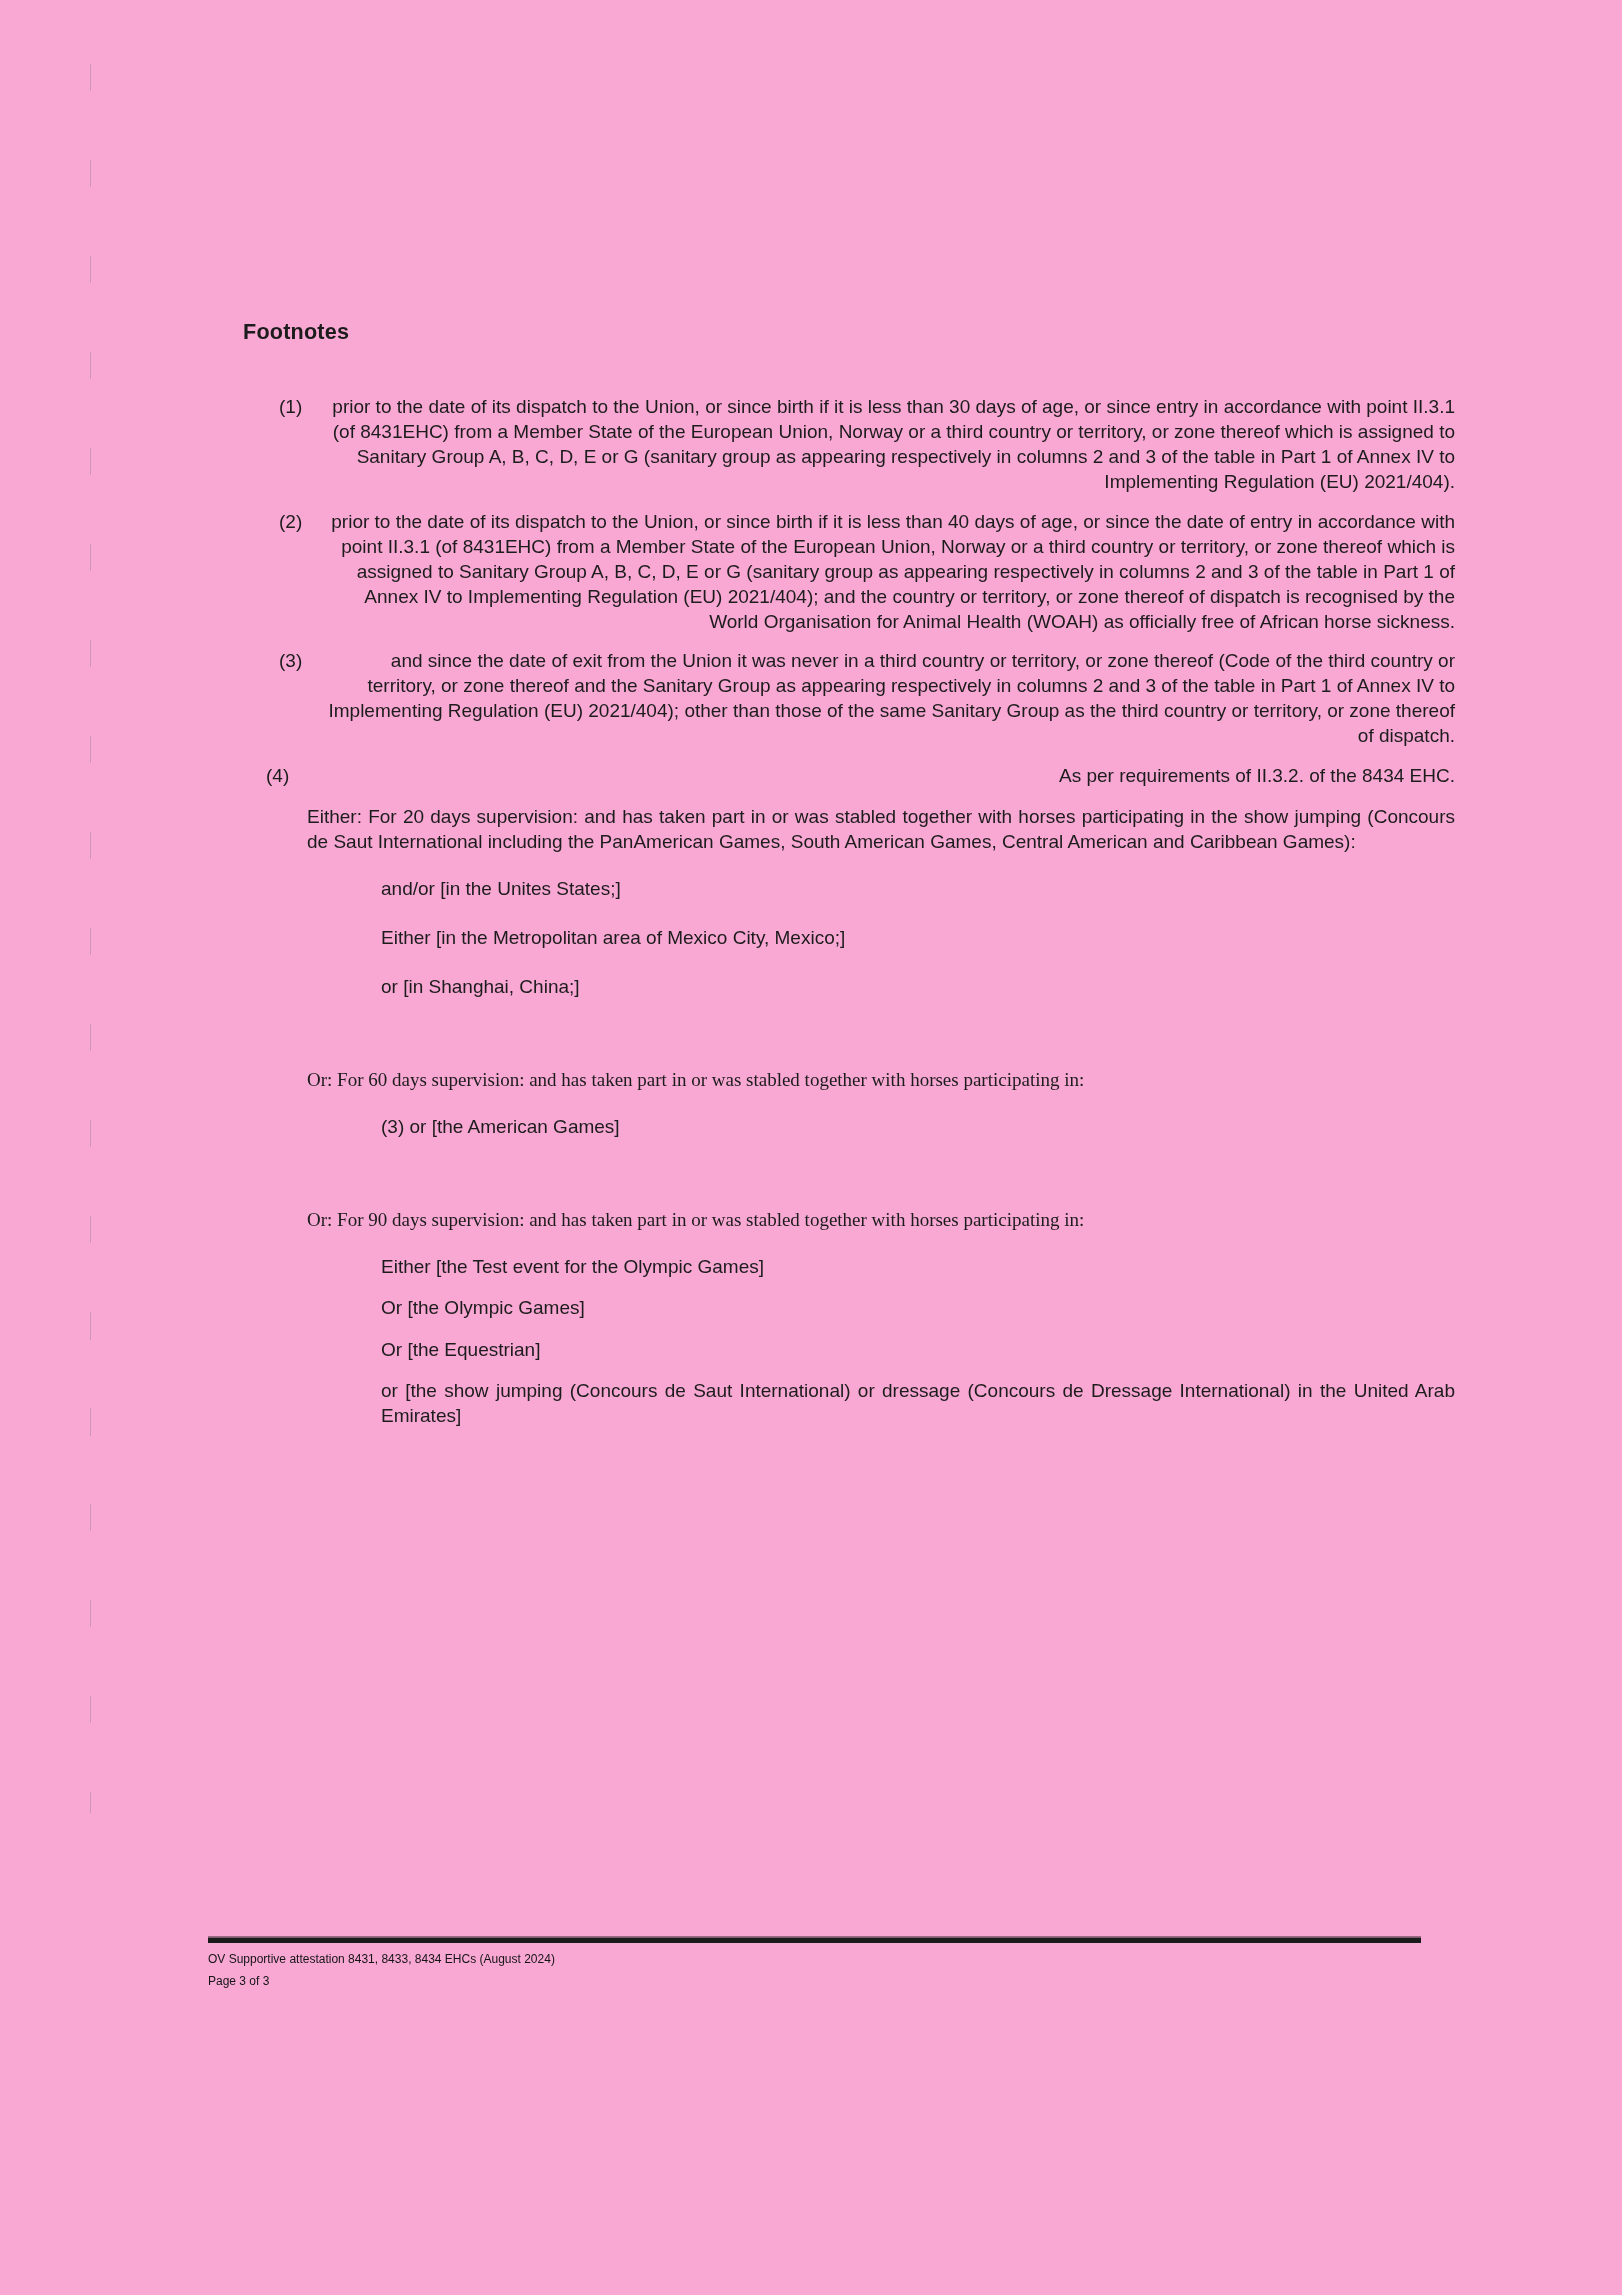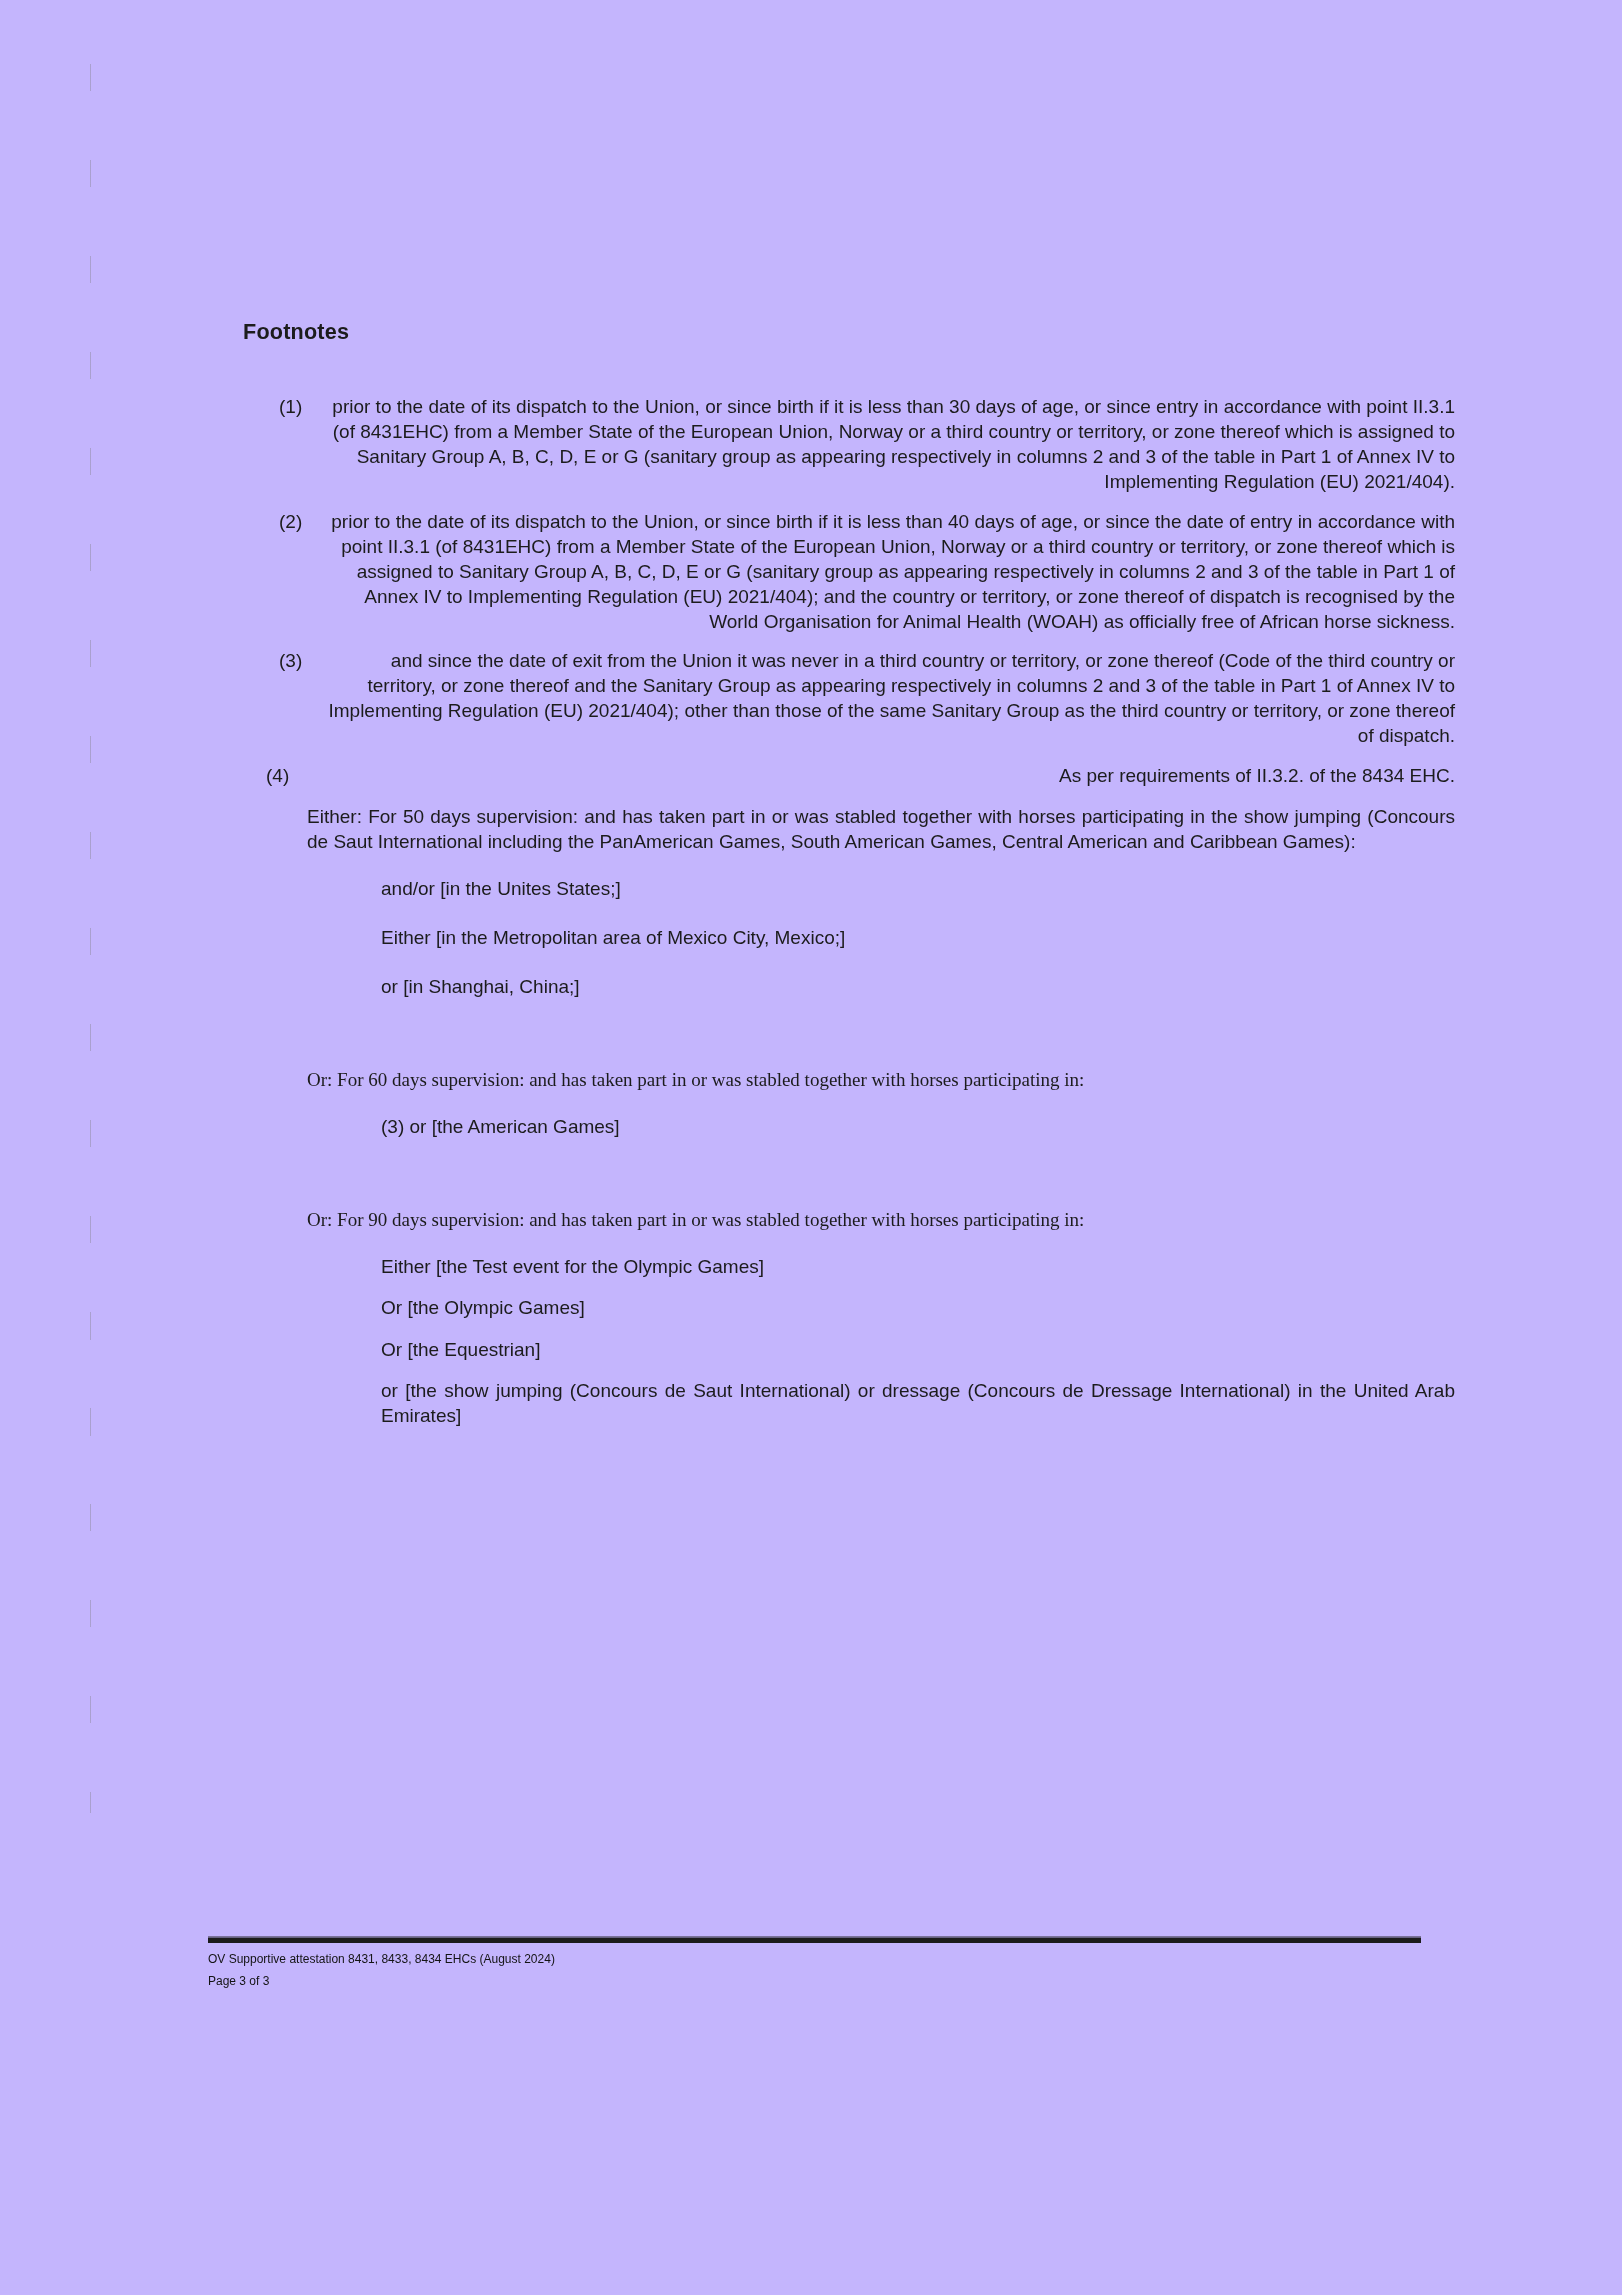--- a/index.html
+++ b/index.html
@@ -4,21 +4,21 @@
 <style>
   html, body {
     margin: 0;
     padding: 0;
     background: #ffffff;
   }
   .page {
     position: relative;
     width: 1623px;
     height: 2295px;
-    background: #c4b5fd;
+    background: #f9a8d4;
     font-family: "Liberation Sans", "DejaVu Sans", sans-serif;
     color: #1c1c1c;
     overflow: hidden;
   }
   
   .scan-line {
     position: absolute;
     left: 90px;
     top: 64px;
     width: 1.4px;
@@ -116,21 +116,21 @@
     <div class="fn">
       <span class="num">(3)</span>
       <p class="just">and since the date of exit from the Union it was never in a third country or territory, or zone thereof (Code of the third country or territory, or zone thereof and the Sanitary Group as appearing respectively in columns 2 and 3 of the table in Part 1 of Annex IV to Implementing Regulation (EU) 2021/404); other than those of the same Sanitary Group as the third country or territory, or zone thereof of dispatch.</p>
     </div>
 
     <div class="fn fn4">
       <span class="num">(4)</span>
       <p>As per requirements of II.3.2. of the 8434 EHC.</p>
     </div>
 
-    <p class="sub just">Either: For 50 days supervision: and has taken part in or was stabled together with horses participating in the show jumping (Concours de Saut International including the PanAmerican Games, South American Games, Central American and Caribbean Games):</p>
+    <p class="sub just">Either: For 20 days supervision: and has taken part in or was stabled together with horses participating in the show jumping (Concours de Saut International including the PanAmerican Games, South American Games, Central American and Caribbean Games):</p>
     <p class="opt">and/or [in the Unites States;]</p>
     <p class="opt">Either [in the Metropolitan area of Mexico City, Mexico;]</p>
     <p class="opt">or [in Shanghai, China;]</p>
 
     <p class="sub sect">Or: For 60 days supervision: and has taken part in or was stabled together with horses participating in:</p>
     <p class="opt tight">(3) or [the American Games]</p>
 
     <p class="sub sect">Or: For 90 days supervision: and has taken part in or was stabled together with horses participating in:</p>
     <p class="opt tight">Either [the Test event for the Olympic Games]</p>
     <p class="opt tight">Or [the Olympic Games]</p>

